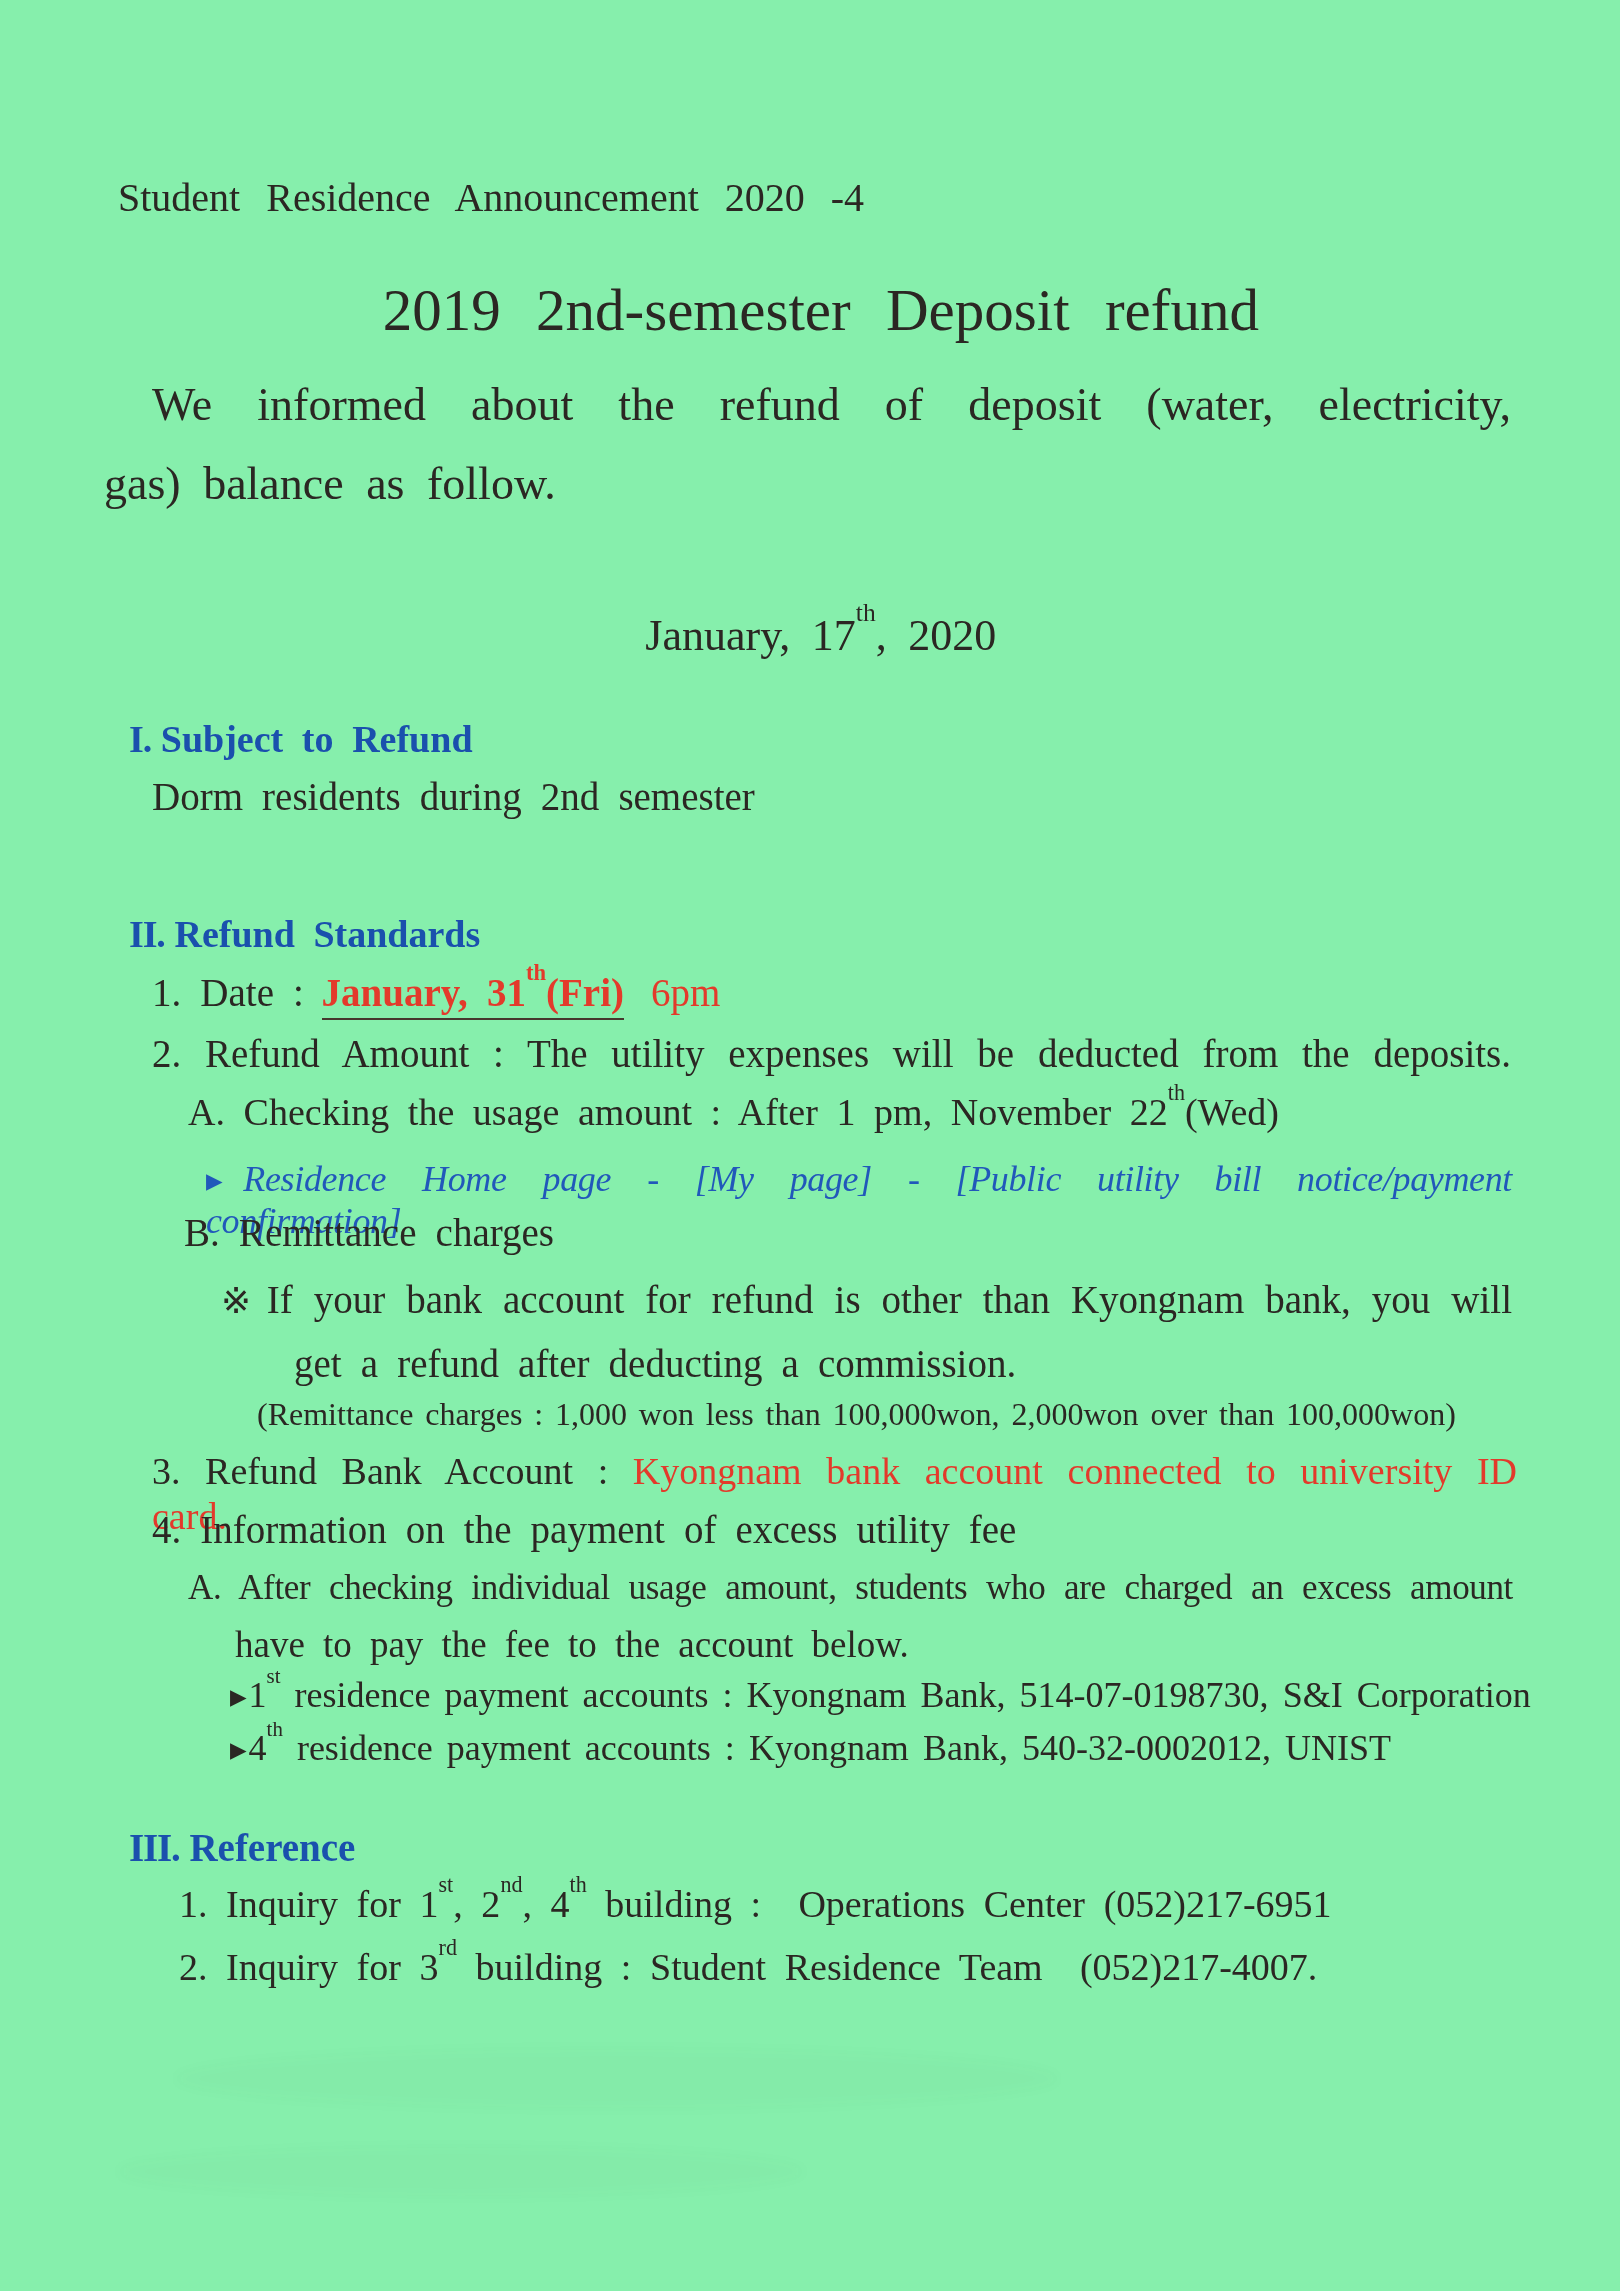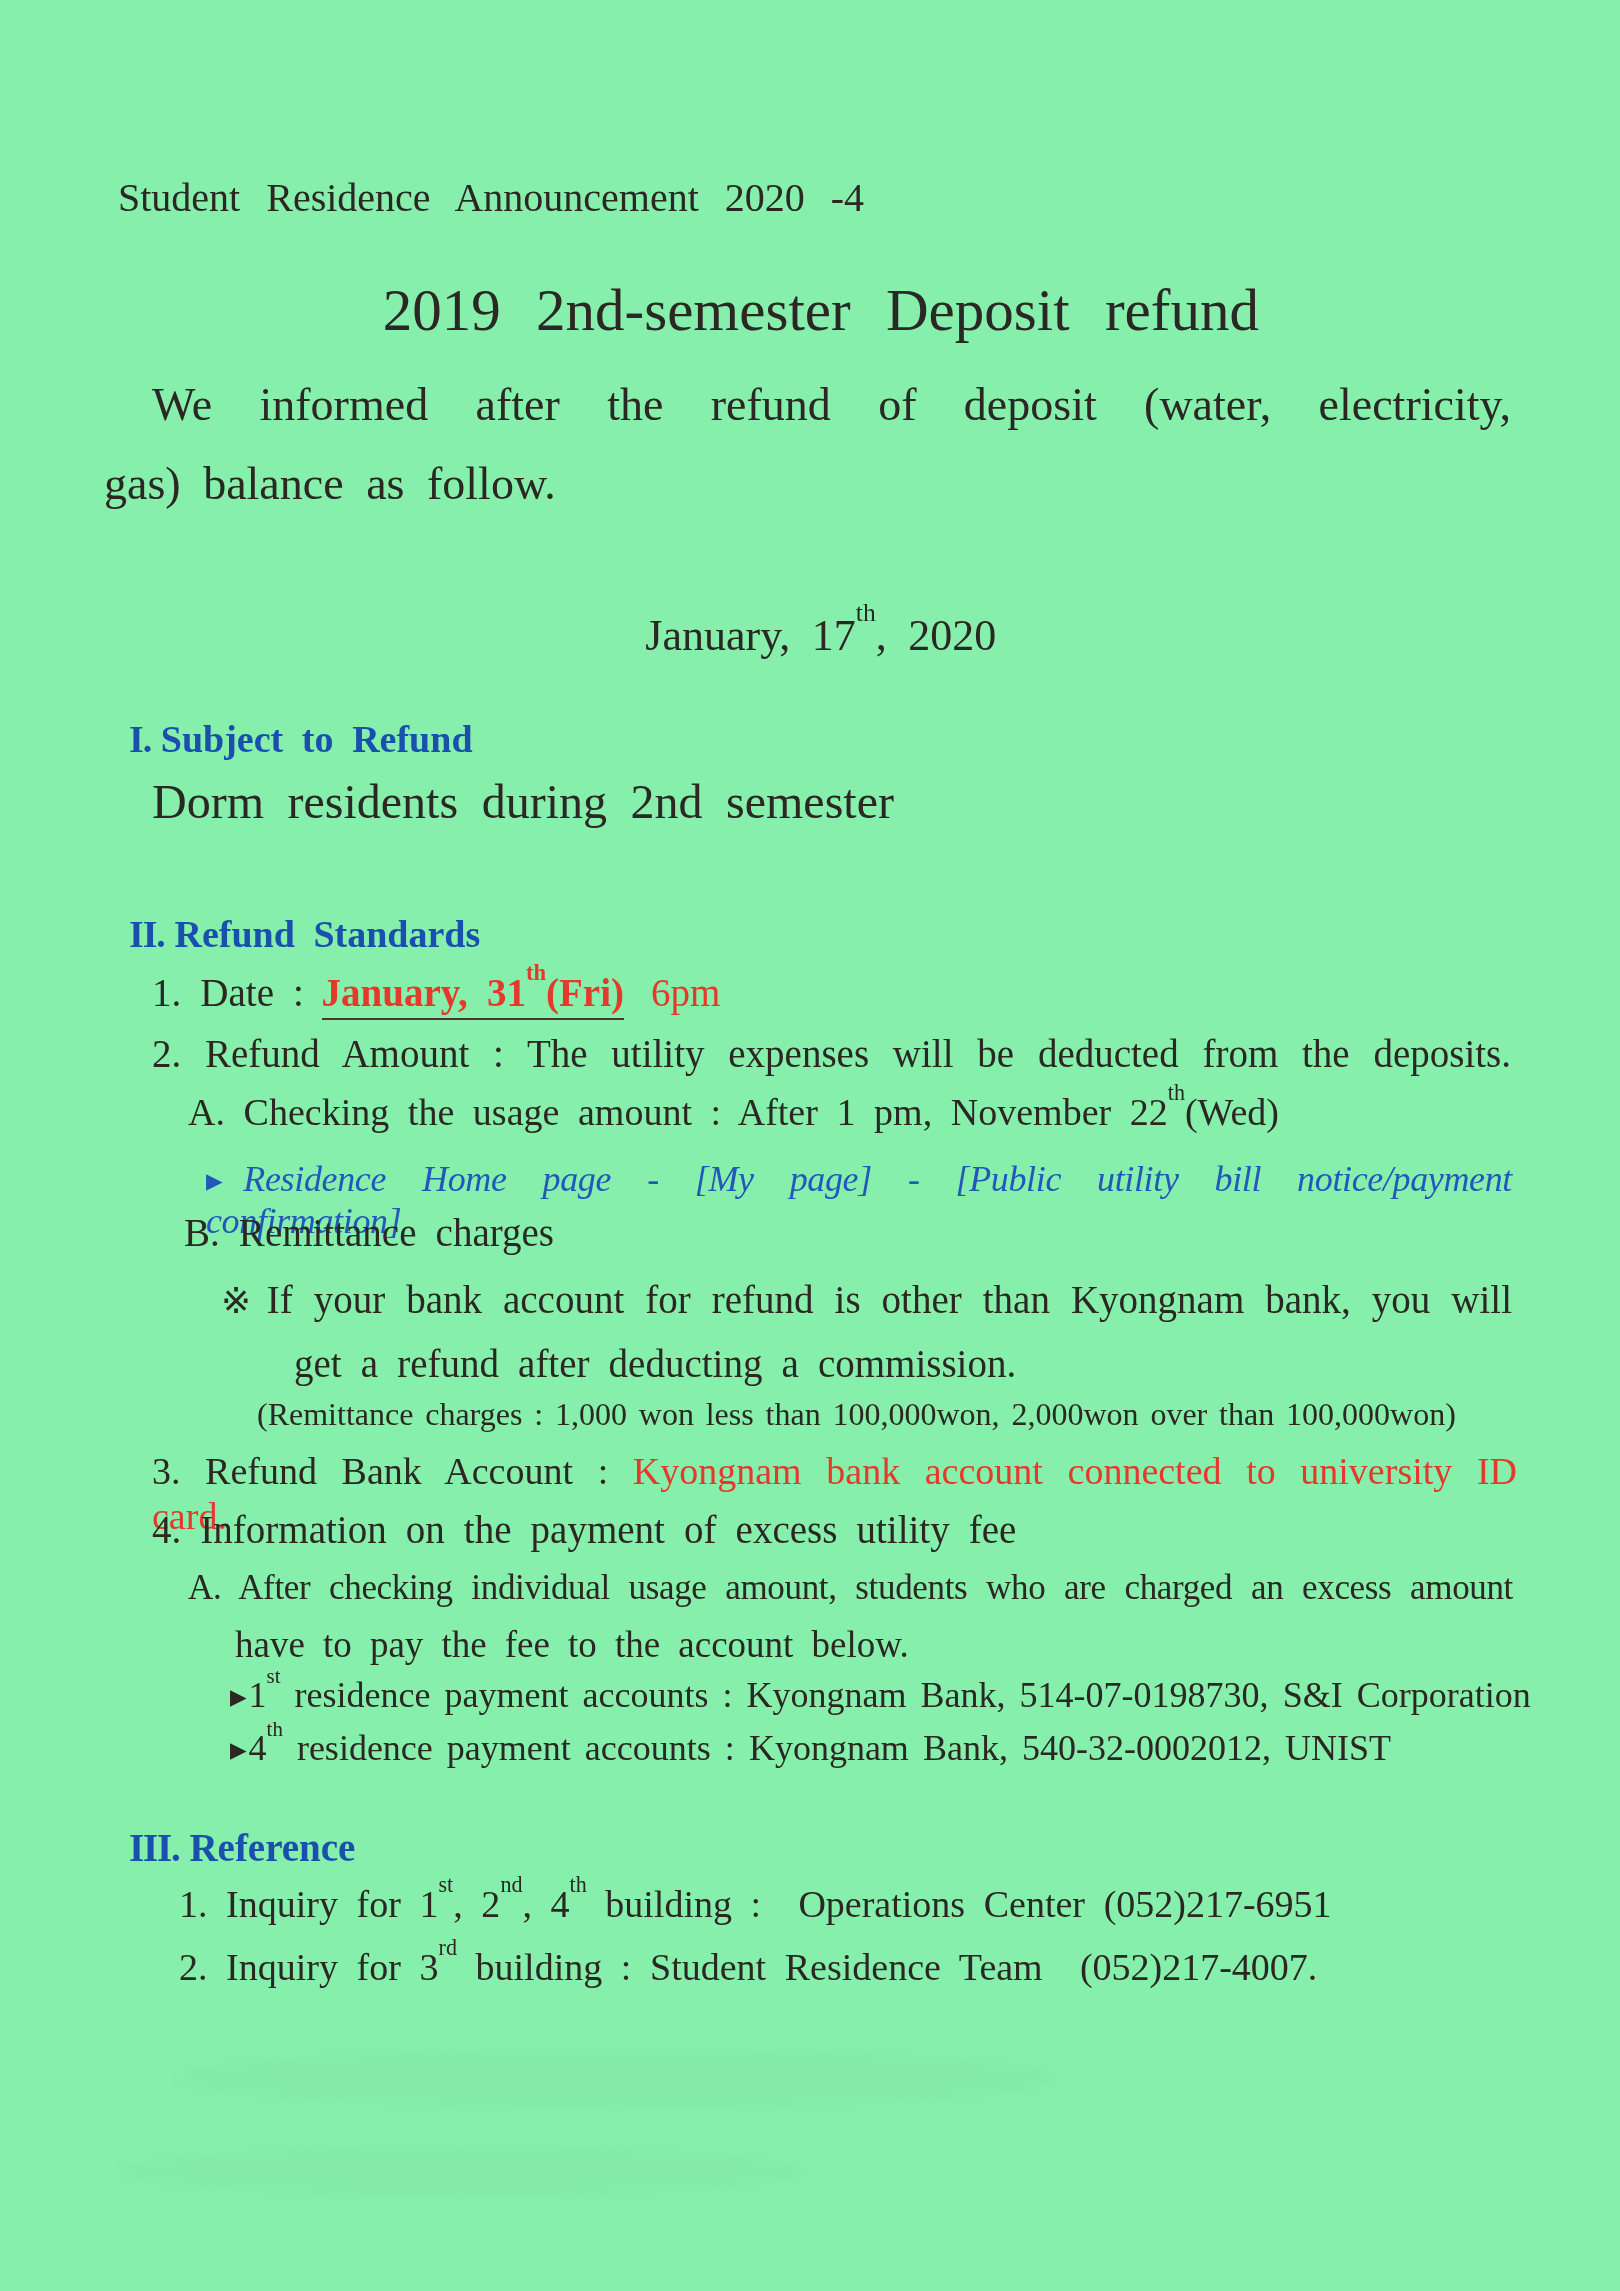--- a/index.html
+++ b/index.html
@@ -51,28 +51,28 @@
 </style>
 </head>
 <body>
 
 <div class="page">
 
   <div class="line" style="left:118px; top:174px; font-size:40px; word-spacing:0.4em;">Student Residence Announcement 2020 -4</div>
 
   <div class="line center" style="left:10.8px; top:276px; width:1620px; font-size:59px; word-spacing:0.35em;">2019 2nd-semester Deposit refund</div>
 
-  <div class="line fill" style="left:104px; top:378px; width:1407px; padding-left:48px; font-size:46px;">We informed after the refund of deposit (water, electricity,</div>
+  <div class="line fill" style="left:104px; top:378px; width:1407px; padding-left:48px; font-size:46px;">We informed about the refund of deposit (water, electricity,</div>
   <div class="line" style="left:104px; top:457px; font-size:46px;">gas) balance as follow.</div>
 
   <div class="line center" style="left:10.8px; top:610px; width:1620px; font-size:44px;"><span>January, 17</span><sup class="s">th</sup><span>, 2020</span></div>
 
   <div class="line heading" style="left:129px; top:717px; font-size:38px;"><span class="num">I.</span><span>Subject to Refund</span></div>
 
-  <div class="line" style="left:152px; top:774px; font-size:48px;">Dorm residents during 2nd semester</div>
+  <div class="line" style="left:152px; top:774px; font-size:39px;">Dorm residents during 2nd semester</div>
 
   <div class="line heading" style="left:129px; top:912px; font-size:38px;"><span class="num">II.</span><span>Refund Standards</span></div>
 
   <div class="line" style="left:152px; top:970px; font-size:39px;"><span>1. Date :</span><span class="red-bold u"><span>January, 31</span><sup class="s">th</sup><span>(Fri)</span></span> <span class="red" style="margin-left:7.8px;">6pm</span></div>
 
   <div class="line fill" style="left:152px; top:1031px; width:1359px; font-size:39px;">2. Refund Amount : The utility expenses will be deducted from the deposits.</div>
 
   <div class="line" style="left:188px; top:1090px; font-size:38px;"><span>A. Checking the usage amount : After 1 pm, November 22</span><sup class="s">th</sup><span>(Wed)</span></div>
 
   <div class="line fill italic-blue" style="left:206px; top:1158px; width:1306px; font-size:36px; letter-spacing:-0.01em;"><span class="arrow" style="font-style:normal;">▶</span><span>Residence Home page - [My page] - [Public utility bill notice/payment confirmation]</span></div>

